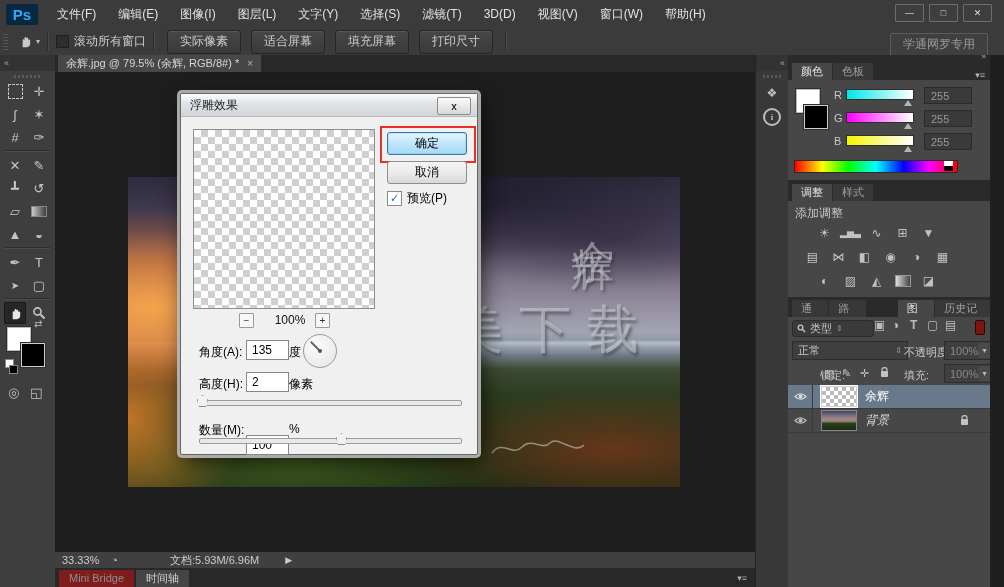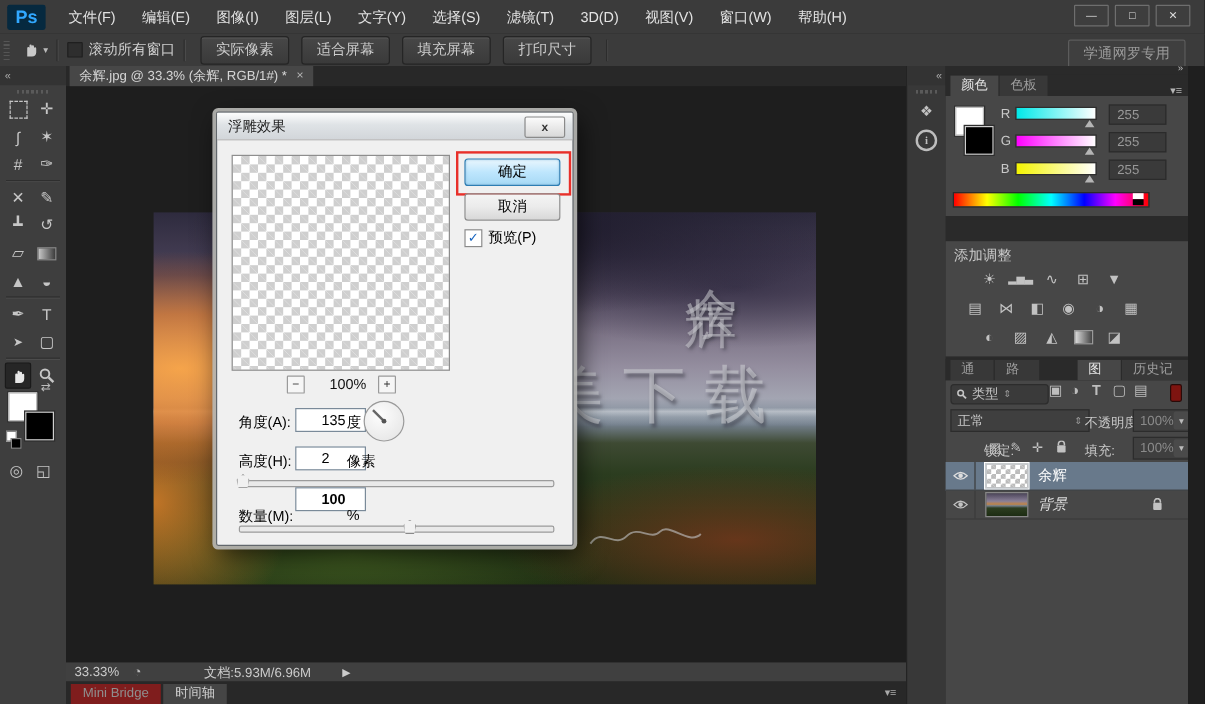--- a/index.html
+++ b/index.html
@@ -135,21 +135,21 @@
             background:linear-gradient(#fbfbfb,#d8d8d8);display:flex;align-items:center;justify-content:center;
             font-size:10px;font-weight:bold;color:#333;}
   .previewbox{position:absolute;left:12px;top:35px;width:180px;height:178px;border:1px solid #8e8e8e;
           background-image:linear-gradient(45deg,#cfcfcf 25%,transparent 25%,transparent 75%,#cfcfcf 75%),linear-gradient(45deg,#cfcfcf 25%,#fff 25%,#fff 75%,#cfcfcf 75%);
           background-size:14px 14px;background-position:0 0,7px 7px;}
   .zbtn{position:absolute;width:13px;height:13px;border:1px solid #9a9a9a;background:#f6f6f6;font-size:10px;color:#333;
         display:flex;align-items:center;justify-content:center;border-radius:1px;}
   .zpct{position:absolute;left:84px;top:219px;width:50px;text-align:center;font-size:12px;color:#111;}
   .dlglabel{position:absolute;font-size:12px;color:#000;}
   .dlginput{position:absolute;width:36px;height:18px;border:1px solid #7a8a99;background:#fff;font-size:12px;color:#000;
-            display:flex;align-items:center;padding-left:21px;}
+            display:flex;align-items:center;padding-left:5px;}
   .dial{position:absolute;left:122px;top:240px;width:32px;height:32px;border:1px solid #9a9a9a;border-radius:50%;
         background:radial-gradient(circle at 40% 35%,#fdfdfd,#e2e2e2);}
   .needle{position:absolute;left:15px;top:3px;width:2px;height:13px;background:#666;transform-origin:50% 13px;transform:rotate(-45deg);}
   .dialdot{position:absolute;left:14px;top:14px;width:4px;height:4px;background:#555;border-radius:50%;}
   .slidertrack{position:absolute;left:18px;width:261px;height:4px;background:#e9e9e9;border:1px solid #9b9b9b;border-radius:2px;}
   .sliderthumb{position:absolute;width:11px;height:12px;background:#f1f1f1;box-shadow:inset 0 0 0 1px #8a8a8a;
                clip-path:polygon(50% 0,100% 40%,82% 100%,18% 100%,0 40%);}
   .okbtn{position:absolute;left:206px;top:38px;width:78px;height:21px;border:1px solid #2d7db3;border-radius:3px;
          background:linear-gradient(#eaf6fd,#bee6fd 50%,#a7d9f5);box-shadow:inset 0 0 2px #7ab8dd;
          display:flex;align-items:center;justify-content:center;font-size:12px;color:#000;}
@@ -285,21 +285,21 @@
       <div class="minisw"></div>
         <div class="minisw b"></div>
     </div>
     <div class="ab" style="left:8px;top:330px;font-size:13px;color:#c2c2c2;">◎</div>
     <div class="ab" style="left:30px;top:330px;font-size:13px;color:#c2c2c2;">◱</div>
   </div>
 
   <div class="ab canvasregion">
     <div class="tabbar">
       <div class="doctab">
-        <span>余辉.jpg @ 33.3% (余辉, RGB/1#) *</span>
+        <span>余辉.jpg @ 79.5% (余辉, RGB/8#) *</span>
         <span class="tabclose">×</span>
       </div>
     </div>
     <div class="canvasview">
       <div class="photo">
         <div class="wm-v">余辉</div>
         <div class="wm-h">完美下载</div>
         <svg class="ab" style="left:360px;top:258px;opacity:.55;" width="100" height="26" viewBox="0 0 100 26">
           <path d="M4 18 C14 4 24 22 34 12 S54 16 62 8 S86 20 96 10" fill="none" stroke="#d0d4da" stroke-width="1.6"></path>
         </svg>
@@ -354,20 +354,25 @@
       <span class="ab chlabel" style="left:46px;top:55px;">B</span>
       <div class="ab chbar" style="left:58px;top:55px;background:linear-gradient(90deg,#f4f400,#fff);"></div>
       <div class="chthumb" style="left:116px;top:66px;"></div>
       <div class="chval" style="left:136px;top:53px;">255</div>
 
       <div class="spectrum" style="top:80px;"></div>
       <div class="ab" style="left:156px;top:81px;width:9px;height:5px;background:#fff;"></div>
       <div class="ab" style="left:156px;top:86px;width:9px;height:5px;background:#000;"></div>
     </div>
 
+    <div class="ptabs" style="top:128px;">
+      <div class="ptab on" style="margin-left:4px;">调整</div>
+      <div class="ptab off">样式</div>
+      <div class="pmenu2" style="top:129px;">▾≡</div>
+    </div>
     <div class="psection" style="top:146px;height:96px;text-decoration:underline;">
       <div class="ab" style="left:7px;top:4px;color:#c9c9c9;">添加调整</div>
       <div class="adjrow" style="top:24px;left:26px;">
         <span class="adjicon">☀</span>
         <span class="adjicon" style="font-size:9px;">▂▅▃</span>
         <span class="adjicon">∿</span>
         <span class="adjicon">⊞</span>
         <span class="adjicon">▼</span>
       </div>
       <div class="adjrow" style="top:48px;left:14px;">
@@ -493,19 +498,19 @@
       <div class="dialdot"></div>
     </div>
 
     <div class="dlglabel" style="left:18px;top:282px;">高度(H):</div>
     <div class="dlginput" style="left:65px;top:278px;">2</div>
     <div class="dlglabel" style="left:108px;top:282px;">像素</div>
     <div class="slidertrack" style="top:306px;"></div>
     <div class="sliderthumb" style="left:16px;top:301px;"></div>
 
     <div class="dlglabel" style="left:18px;top:328px;">数量(M):</div>
-    <div class="dlginput" style="left:65px;top:312px;font-weight:bold;">100</div>
+    <div class="dlginput" style="left:65px;top:341px;">100</div>
     <div class="dlglabel" style="left:108px;top:328px;">%</div>
     <div class="slidertrack" style="top:344px;"></div>
     <div class="sliderthumb" style="left:155px;top:339px;"></div>
   </div>
 
 </div>
 
 </body></html>

